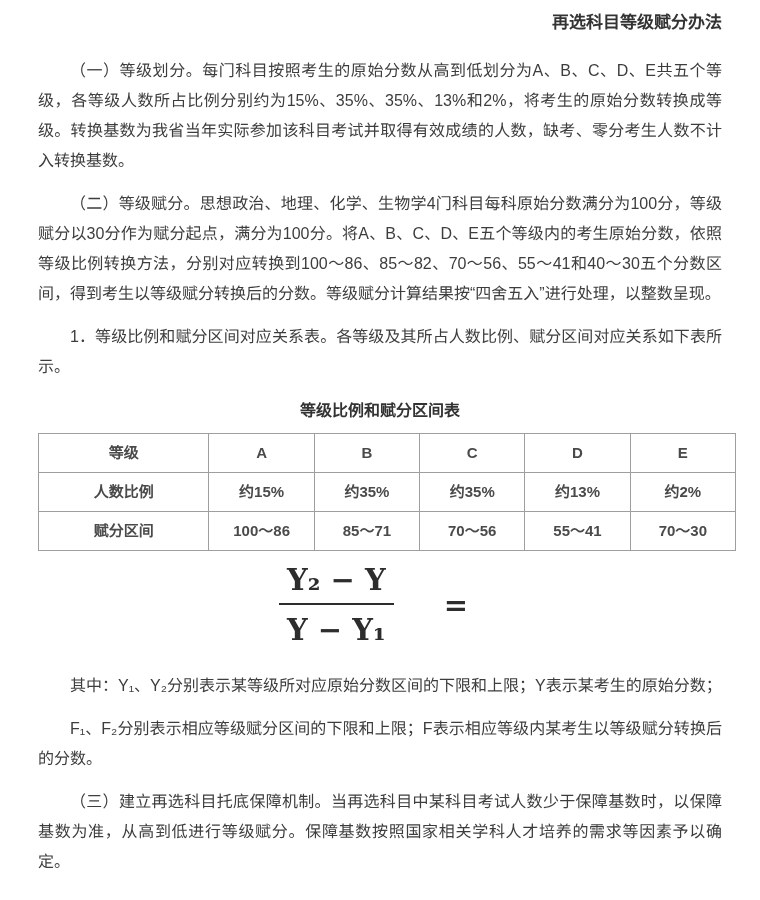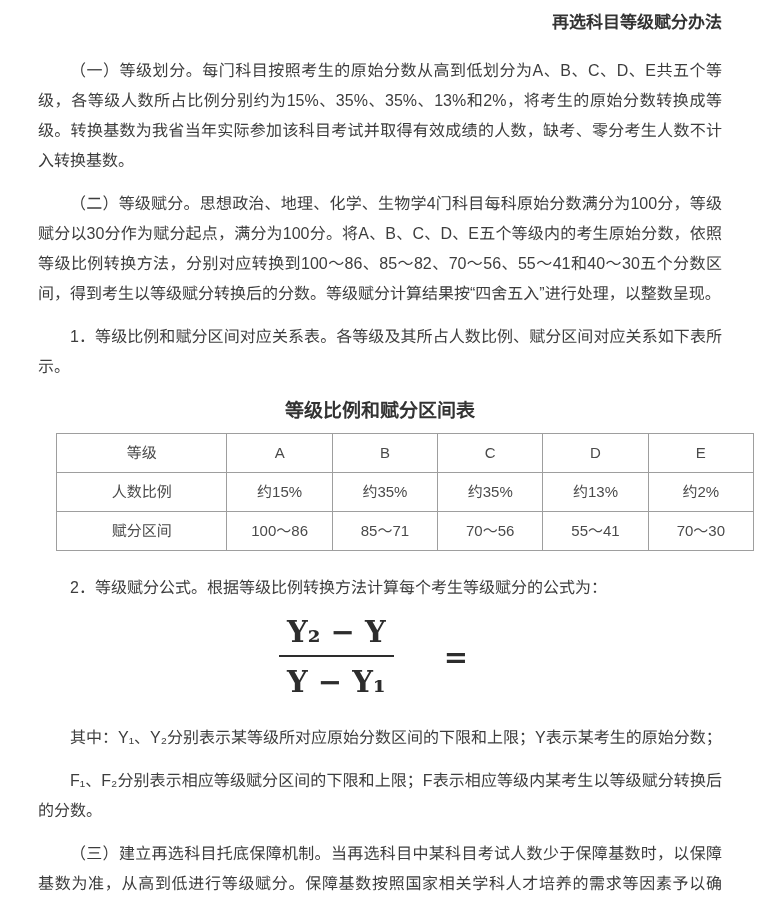--- a/index.html
+++ b/index.html
@@ -36,30 +36,31 @@
   p.para-tight {
     margin-bottom: 16px;
   }
   p.para-formula-intro {
     margin-top: 22px;
     margin-bottom: 0;
   }
   .table-title {
     text-align: center;
     font-weight: 700;
-    font-size: 19px;
+    font-size: 16px;
     color: #333333;
     margin: 6px 0 9px 0;
     line-height: 26px;
   }
   table.grade-table {
     border-collapse: collapse;
     table-layout: fixed;
     width: 698px;
-    margin: 0 0 0 18px;
+    margin: 0 0 0 0;
+    font-weight: bold;
   }
   table.grade-table td {
     border: 1px solid #9e9e9e;
     height: 38px;
     text-align: center;
     vertical-align: middle;
     font-size: 15px;
     color: #4a4a4a;
     padding: 0;
   }
@@ -139,21 +140,20 @@
         <td>赋分区间</td>
         <td>100～86</td>
         <td>85～71</td>
         <td>70～56</td>
         <td>55～41</td>
         <td>70～30</td>
       </tr>
     </tbody>
   </table>
 
-  <p class="para para-formula-intro">2．等级赋分公式。根据等级比例转换方法计算每个考生等级赋分的公式为：</p>
 
   <div class="formula">
     <span class="frac">
       <span class="num">Y₂ − Y</span>
       <span class="den">Y − Y₁</span>
     </span>
     <span class="eq">=</span>
   </div>
 
   <p class="para">其中：Y₁、Y₂分别表示某等级所对应原始分数区间的下限和上限；Y表示某考生的原始分数；</p>

